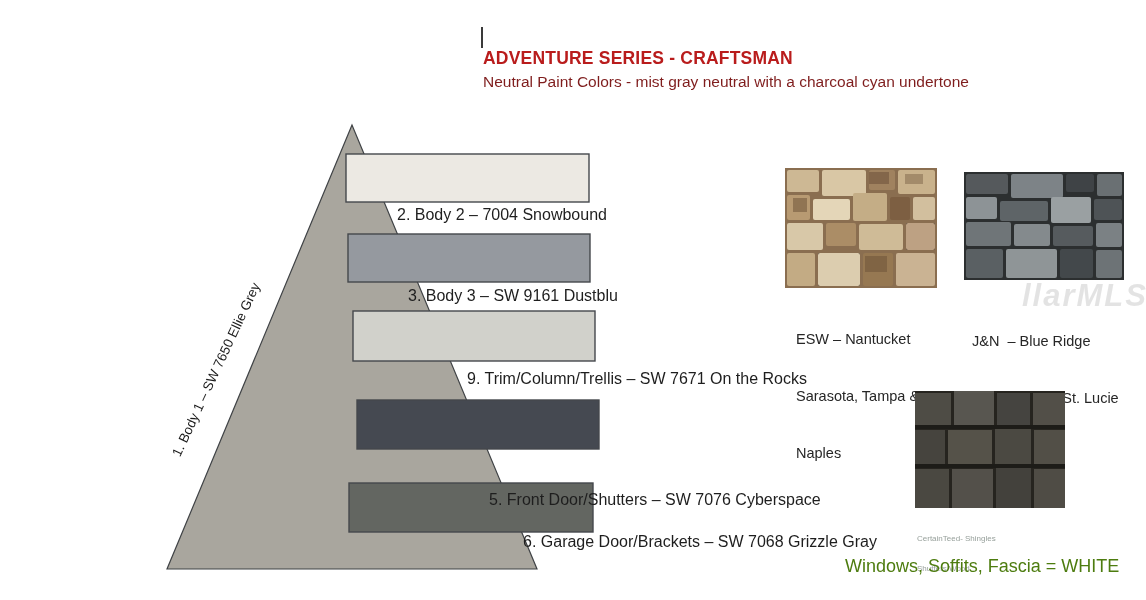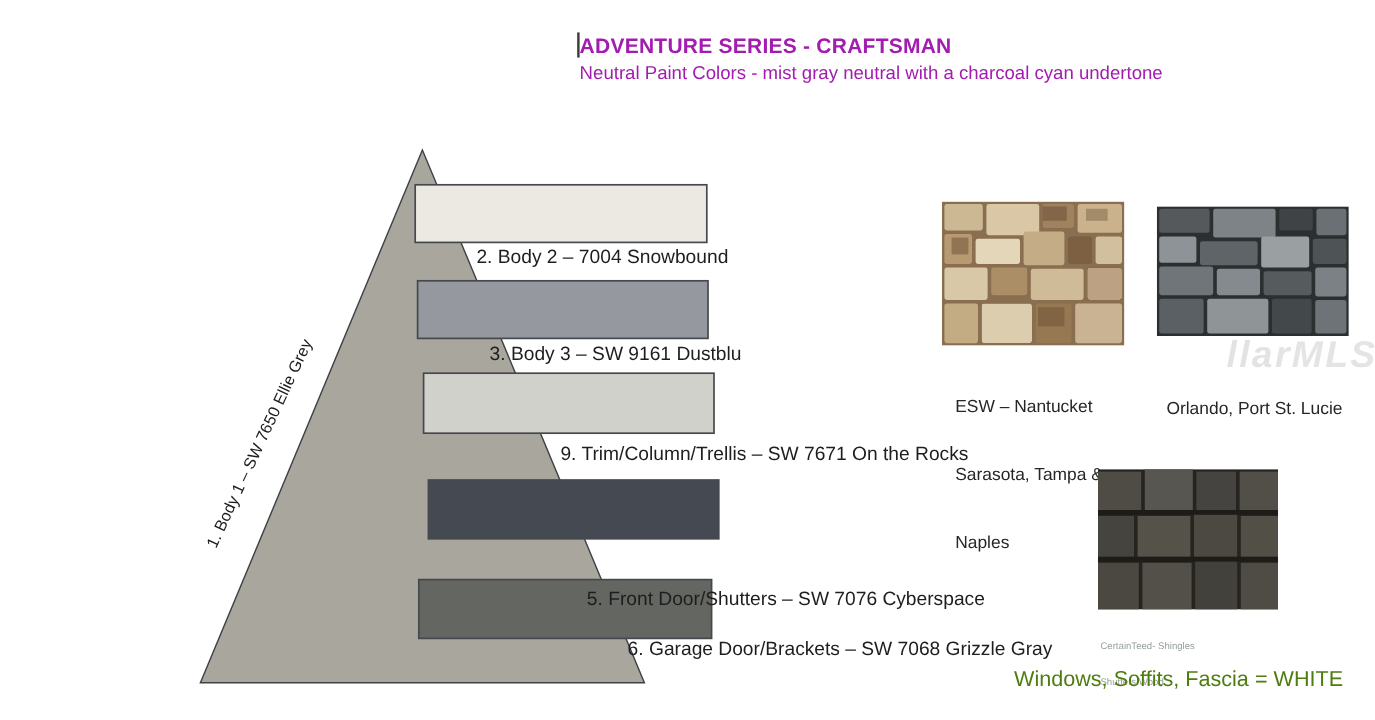--- a/index.html
+++ b/index.html
@@ -34,22 +34,22 @@
     letter-spacing:2px;white-space:pre;font-style:italic;
   }
   .photo{display:block;}
 </style>
 </head>
 <body>
 
 <div class="abs" id="cursor"></div>
 
 <div class="abs" id="header">
-  <div class="h-line1" style="color: #a21caf;">ADVENTURE SERIES - CRAFTSMAN</div>
-  <div class="h-sub" style="color: #a21caf;">Neutral Paint Colors - mist gray neutral with a charcoal cyan undertone</div>
+  <div class="h-line1" style="color: #b91c1c; margin-top: 20px;">ADVENTURE SERIES - CRAFTSMAN</div>
+  <div class="h-sub" style="color: #7f1d1d;">Neutral Paint Colors - mist gray neutral with a charcoal cyan undertone</div>
 </div>
 
 <svg class="abs" id="pyramid-svg" width="640" height="600" viewBox="0 0 640 600">
   <polygon points="352,125 167,569 537,569" stroke="#3f4245" stroke-width="1.2" fill="#a9a69e"></polygon>
   <rect x="346" y="154" width="243" height="48" stroke="#45484c" stroke-width="1.4" fill="#ece9e3"></rect>
   <rect x="348" y="234" width="242" height="48" stroke="#45484c" stroke-width="1.4" fill="#95999f"></rect>
   <rect x="353" y="311" width="242" height="50" stroke="#45484c" stroke-width="1.4" fill="#d1d1cb"></rect>
   <rect x="357" y="400" width="242" height="49" stroke="#45484c" stroke-width="1.4" fill="#454951"></rect>
   <rect x="349" y="483" width="244" height="49" stroke="#45484c" stroke-width="1.4" fill="#636661"></rect>
 </svg>
@@ -114,20 +114,21 @@
 </svg>
 
 <div class="abs" id="watermark">llarMLS</div>
 
 <div class="abs caption" style="left:796px;top:292px;">
   <div>ESW – Nantucket</div>
   <div>Sarasota, Tampa &amp;</div>
   <div>Naples</div>
 </div>
 <div class="abs caption" style="left:972px;top:294px;">
+  <div>J&amp;N  – Blue Ridge</div>
   <div>Orlando, Port St. Lucie</div>
 </div>
 
 <svg class="abs photo" style="left:915px;top:391px;" width="150" height="117" viewBox="0 0 150 117">
   <rect x="0" y="0" width="150" height="117" fill="#26241f"></rect>
   <g>
     <rect x="0" y="2" width="36" height="32" fill="#4e4c45"></rect>
     <rect x="39" y="0" width="40" height="34" fill="#585650"></rect>
     <rect x="82" y="2" width="33" height="32" fill="#454440"></rect>
     <rect x="118" y="2" width="32" height="32" fill="#524f48"></rect>

